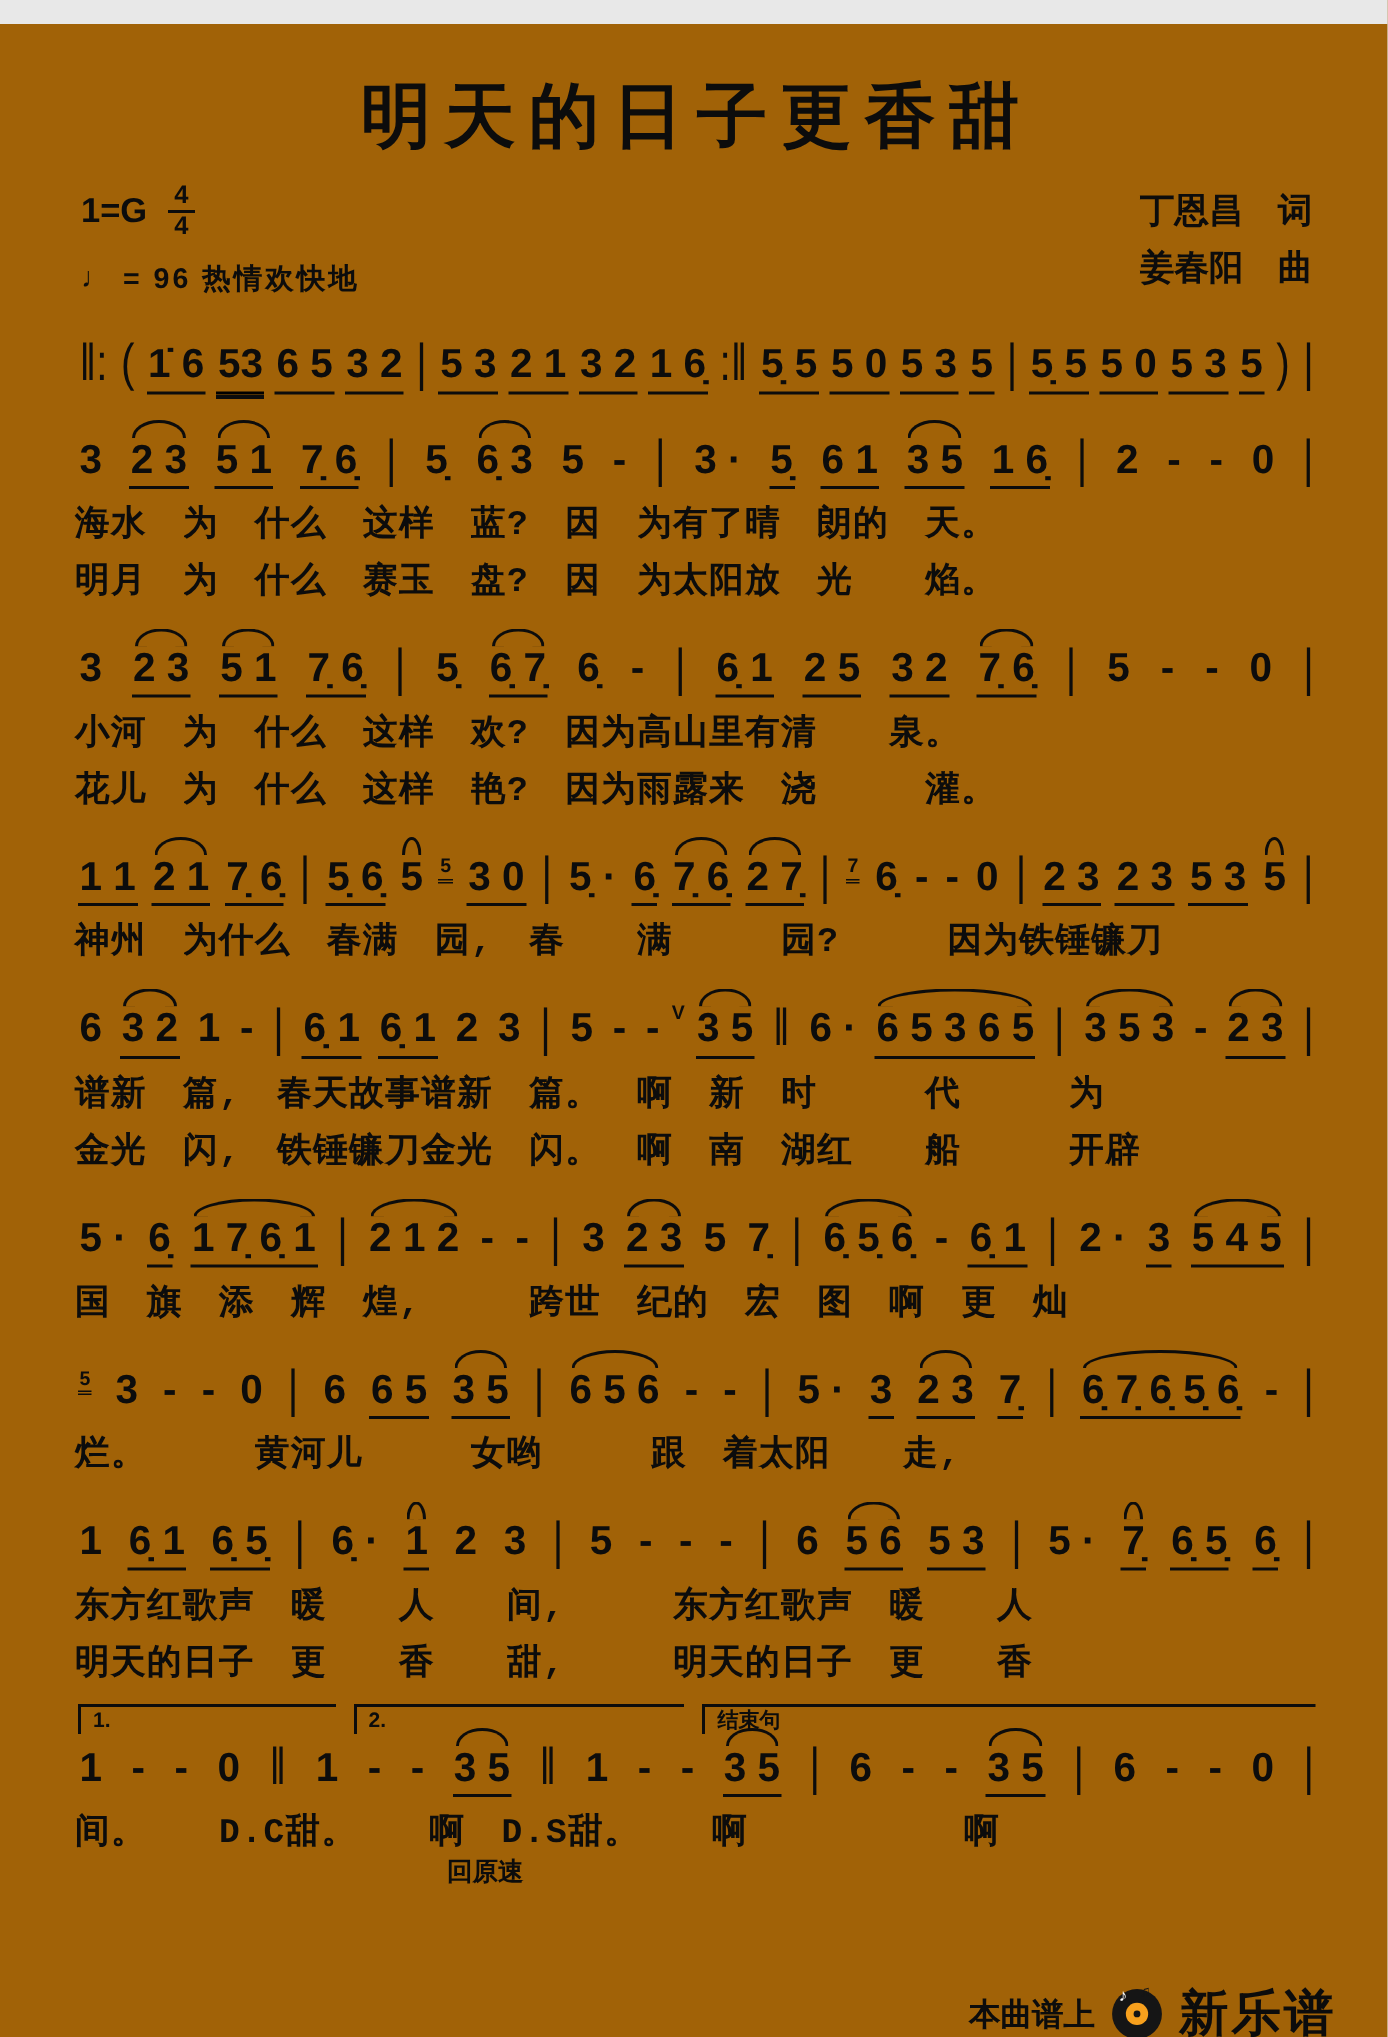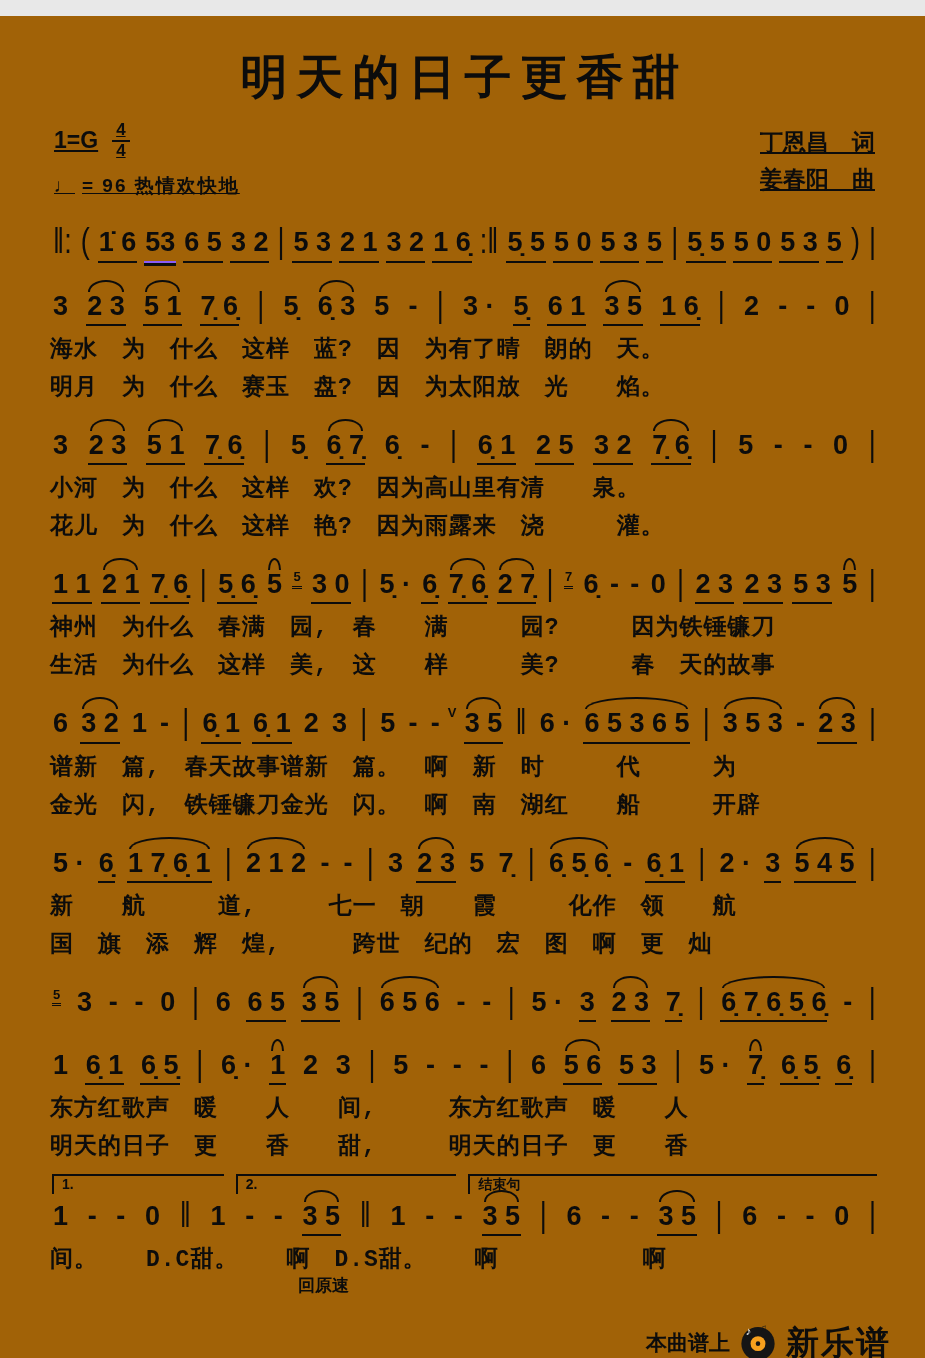--- a/index.html
+++ b/index.html
@@ -16,38 +16,38 @@
   }
   
   .title{
     text-align:center;
     font-size:47px;
     font-weight:900;
     letter-spacing:9px;
     margin:26px 0 12px 0;
     font-family:"Liberation Sans", sans-serif;
   }
-  .meta{display:flex;justify-content:space-between;align-items:flex-end;padding:0 4px;text-decoration:underline;}
+  .meta{display:flex;justify-content:space-between;align-items:center;padding:0 4px;}
   .key-row{display:flex;align-items:center;gap:14px;font-size:23px;font-weight:700;}
   .timesig{display:inline-flex;flex-direction:column;align-items:center;font-size:17px;font-weight:800;line-height:1.1;}
   .timesig .top{border-bottom:2px solid #0c0c0c;padding:0 4px;}
   .tempo{margin-top:13px;font-size:19px;font-weight:700;display:flex;align-items:center;gap:7px;letter-spacing:2px;}
   .credits{text-align:right;font-size:23px;font-weight:800;line-height:1.65;font-family:"Liberation Serif", serif;}
   
   #score{margin-top:10px;}
   .system{margin-top:13px;}
   .notes-row{
     display:flex;justify-content:space-between;align-items:baseline;
     font-size:27px;font-weight:800;line-height:1.12;
     padding:15px 2px 0 2px;
   }
   .tok{position:relative;white-space:pre;padding:0 1px 3px 1px;}
   .tok.bar{font-weight:400;transform:scaleY(1.28);padding-bottom:0;}
   .tok.u1{border-bottom:2px solid #0c0c0c;}
-  .tok.u2{border-bottom:2px solid #8b5cf6;box-shadow:0 3px 0 0 #0c0c0c;}
+  .tok.u2{border-bottom:2px solid #000000;box-shadow:0 3px 0 0 #0c0c0c;}
   .tok.slur::before{
     content:"";position:absolute;left:2px;right:2px;top:-11px;height:10px;
     border:2px solid #0c0c0c;border-bottom:none;
     border-radius:50% 50% 0 0 / 100% 100% 0 0;
   }
   .tok.grace{font-size:13px;border-bottom:3px double #0c0c0c;transform:translateY(-12px);padding-bottom:1px;}
   .tok.breath{font-size:13px;font-weight:800;transform:translateY(-15px);margin:0 -5px;}
   .lyric{
     font-family:Liberation Mono, monospace;
     font-size:23px;font-weight:700;letter-spacing:1px;
@@ -191,21 +191,20 @@
           <span class="tok">-</span>
           <span class="tok">0</span>
           <span class="tok bar">|</span>
           <span class="tok u1">2 3</span>
           <span class="tok u1">2 3</span>
           <span class="tok u1">5 3</span>
           <span class="tok slur">5</span>
           <span class="tok bar">|</span>
         </div>
         <div class="lyric">神州　为什么　春满　园,　春　　满　　　园?　　　因为铁锤镰刀</div>
-        <div class="lyric">生活　为什么　这样　美,　这　　样　　　美?　　　春　天的故事</div>
       </div>
       <div class="system">
         <div class="notes-row">
           <span class="tok">6</span>
           <span class="tok u1 slur">3 2</span>
           <span class="tok">1</span>
           <span class="tok">-</span>
           <span class="tok bar">|</span>
           <span class="tok u1">6̣ 1</span>
           <span class="tok u1">6̣ 1</span>
@@ -246,21 +245,20 @@
           <span class="tok bar">|</span>
           <span class="tok slur">6̣ 5̣ 6̣</span>
           <span class="tok">-</span>
           <span class="tok u1">6̣ 1</span>
           <span class="tok bar">|</span>
           <span class="tok">2 ·</span>
           <span class="tok u1">3</span>
           <span class="tok u1 slur">5 4 5</span>
           <span class="tok bar">|</span>
         </div>
-        <div class="lyric">新　　航　　　道,　　　七一　朝　　霞　　　化作　领　　航</div>
         <div class="lyric">国　旗　添　辉　煌,　　　跨世　纪的　宏　图　啊　更　灿</div>
       </div>
       <div class="system">
         <div class="notes-row">
           <span class="tok grace">5</span>
           <span class="tok">3</span>
           <span class="tok">-</span>
           <span class="tok">-</span>
           <span class="tok">0</span>
           <span class="tok bar">|</span>
@@ -274,20 +272,21 @@
           <span class="tok bar">|</span>
           <span class="tok">5 ·</span>
           <span class="tok u1">3</span>
           <span class="tok u1 slur">2 3</span>
           <span class="tok u1">7̣</span>
           <span class="tok bar">|</span>
           <span class="tok u1 slur">6̣ 7̣ 6̣ 5̣ 6̣</span>
           <span class="tok">-</span>
           <span class="tok bar">|</span>
         </div>
+        <div class="lyric">烂。　　　黄河儿　　　女哟　　　跟　着太阳　　走,</div>
       </div>
       <div class="system">
         <div class="notes-row">
           <span class="tok">1</span>
           <span class="tok u1">6̣ 1</span>
           <span class="tok u1">6̣ 5̣</span>
           <span class="tok bar">|</span>
           <span class="tok">6̣ ·</span>
           <span class="tok u1 slur">1</span>
           <span class="tok">2</span>

